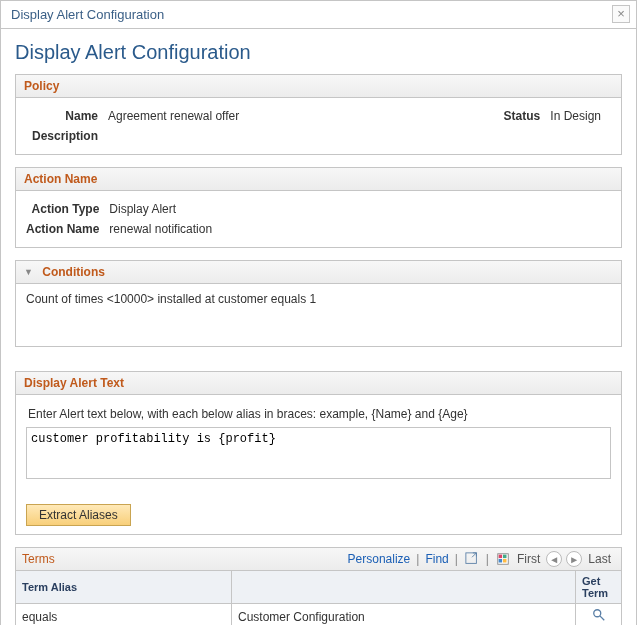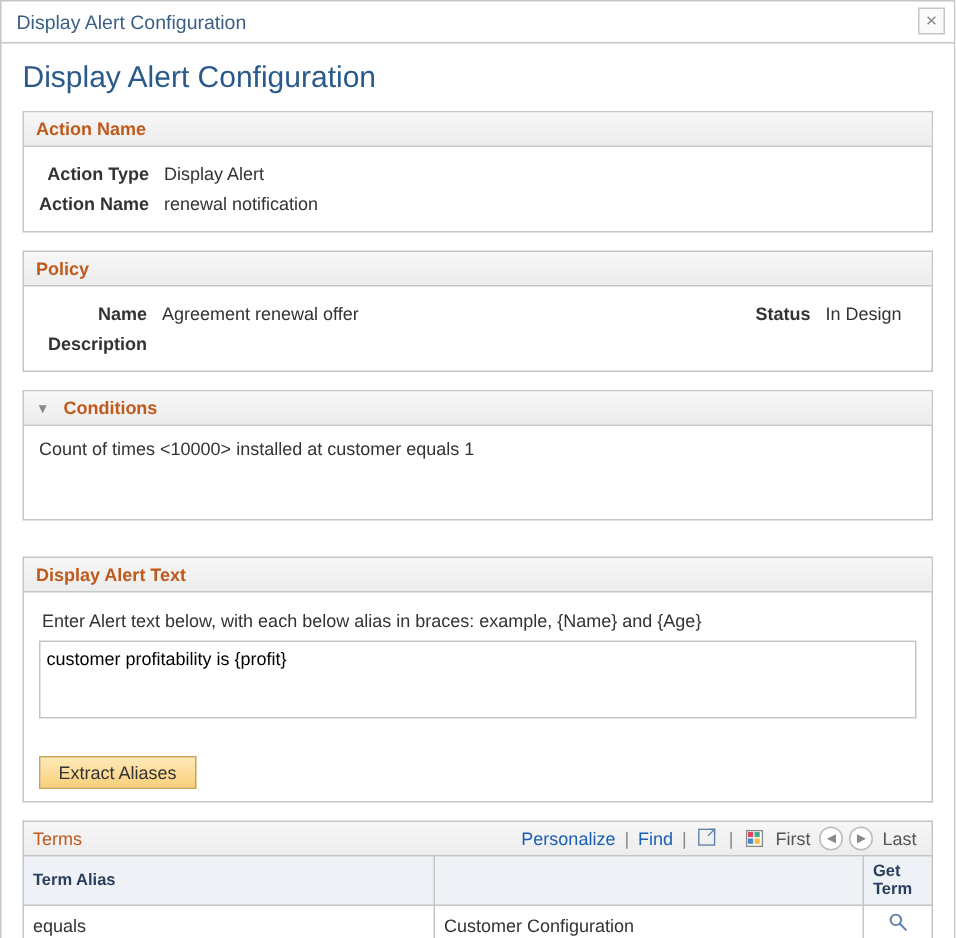--- a/index.html
+++ b/index.html
@@ -24,21 +24,21 @@
   .sec-head.collapsible::before{content:"▼";display:inline-block;margin-right:6px;font-size:9px;color:#888;transform:translateY(-1px)}
   .sec-body{padding:8px 10px}
   table.fields{border-collapse:collapse}
   table.fields td{padding:3px 10px 3px 0;vertical-align:top}
   td.lbl{font-weight:bold;color:#333;text-align:right;white-space:nowrap}
   .policy-row{display:flex}
   .policy-left{flex:1}
   .cond-box{border:1px solid var(--grey-border);margin-bottom:24px}
   .cond-body{min-height:62px;padding:8px 10px}
   .instr{padding:4px 2px 6px 2px}
-  textarea.alerttext{width:100%;height:52px;resize:none;font-family:Liberation Sans, sans-serif;font-size:12px;padding:4px;border:1px solid var(--grey-border)}
+  textarea.alerttext{width:100%;height:52px;resize:none;font-family:Liberation Mono, monospace;font-size:12px;padding:4px;border:1px solid var(--grey-border)}
   .btn{display:inline-block;border:1px solid var(--btn-border);background:linear-gradient(var(--btn-grad-top),var(--btn-grad-bot));padding:3px 12px;font-size:12px;color:#333;cursor:pointer;min-width:60px;text-align:center}
   .extract-row{margin-top:22px}
   .terms-head{display:flex;align-items:center;background:linear-gradient(#f7f7f7,#ececec);border:1px solid var(--grey-border);border-bottom:none;padding:3px 6px}
   .terms-head .terms-title{color:var(--orange);font-weight:normal;flex:0 0 auto;margin-right:12px}
   .terms-head .spacer{flex:1}
   .terms-head a.link{color:var(--link);text-decoration:none;margin:0 2px}
   .terms-head .sep{color:#888;margin:0 4px}
   .nav-text{color:#555;margin:0 4px}
   .navbtn{width:16px;height:16px;border:1px solid #bbb;border-radius:8px;display:inline-flex;align-items:center;justify-content:center;color:#888;font-size:10px;background:#fff;cursor:pointer;margin:0 2px}
   .toolicon{width:16px;height:16px;display:inline-flex;align-items:center;justify-content:center;margin:0 2px;cursor:pointer}
@@ -58,38 +58,20 @@
 <div class="window">
 
   <div class="titlebar">
     <span>Display Alert Configuration</span>
     <span class="closex">×</span>
   </div>
 
   <div class="content">
 
     <div class="page-title">Display Alert Configuration</div>
-
-    <div class="section">
-      <div class="sec-head">Action Name</div>
-      <div class="sec-body">
-        <table class="fields">
-          <tbody>
-              <tr>
-            <td class="lbl">Action Type</td>
-            <td>Display Alert</td>
-          </tr>
-          <tr>
-            <td class="lbl">Action Name</td>
-            <td>renewal notification</td>
-          </tr>
-        </tbody>
-          </table>
-      </div>
-    </div>
 
     <div class="section">
       <div class="sec-head">Policy</div>
       <div class="sec-body">
         <div class="policy-row">
           <div class="policy-left">
             <table class="fields">
               <tbody>
                   <tr>
                 <td class="lbl" style="width:82px">Name</td>
@@ -109,20 +91,38 @@
                 <td class="lbl">Status</td>
                 <td>In Design</td>
               </tr>
             </tbody>
               </table>
           </div>
         </div>
       </div>
     </div>
 
+    <div class="section">
+      <div class="sec-head">Action Name</div>
+      <div class="sec-body">
+        <table class="fields">
+          <tbody>
+              <tr>
+            <td class="lbl">Action Type</td>
+            <td>Display Alert</td>
+          </tr>
+          <tr>
+            <td class="lbl">Action Name</td>
+            <td>renewal notification</td>
+          </tr>
+        </tbody>
+          </table>
+      </div>
+    </div>
+
     <div class="cond-box">
       <div class="sec-head collapsible">
         <span>Conditions</span>
       </div>
       <div class="cond-body">Count of times &lt;10000&gt; installed at customer equals 1</div>
     </div>
 
     <div class="section">
       <div class="sec-head">Display Alert Text</div>
       <div class="sec-body">
@@ -160,21 +160,21 @@
       </span>
       <span class="nav-text">First</span>
       <span class="navbtn">◄</span>
       <span class="navbtn">►</span>
       <span class="nav-text">Last</span>
     </div>
 
     <table class="grid">
       <thead>
         <tr>
-          <th style="width:274px">Term Alias</th>
+          <th style="width:216px">Term Alias</th>
           <th></th>
           <th class="getterm">Get Term</th>
         </tr>
       </thead>
       <tbody>
         <tr>
           <td>equals</td>
           <td>Customer Configuration</td>
           <td class="getterm">
             <span class="mag">

